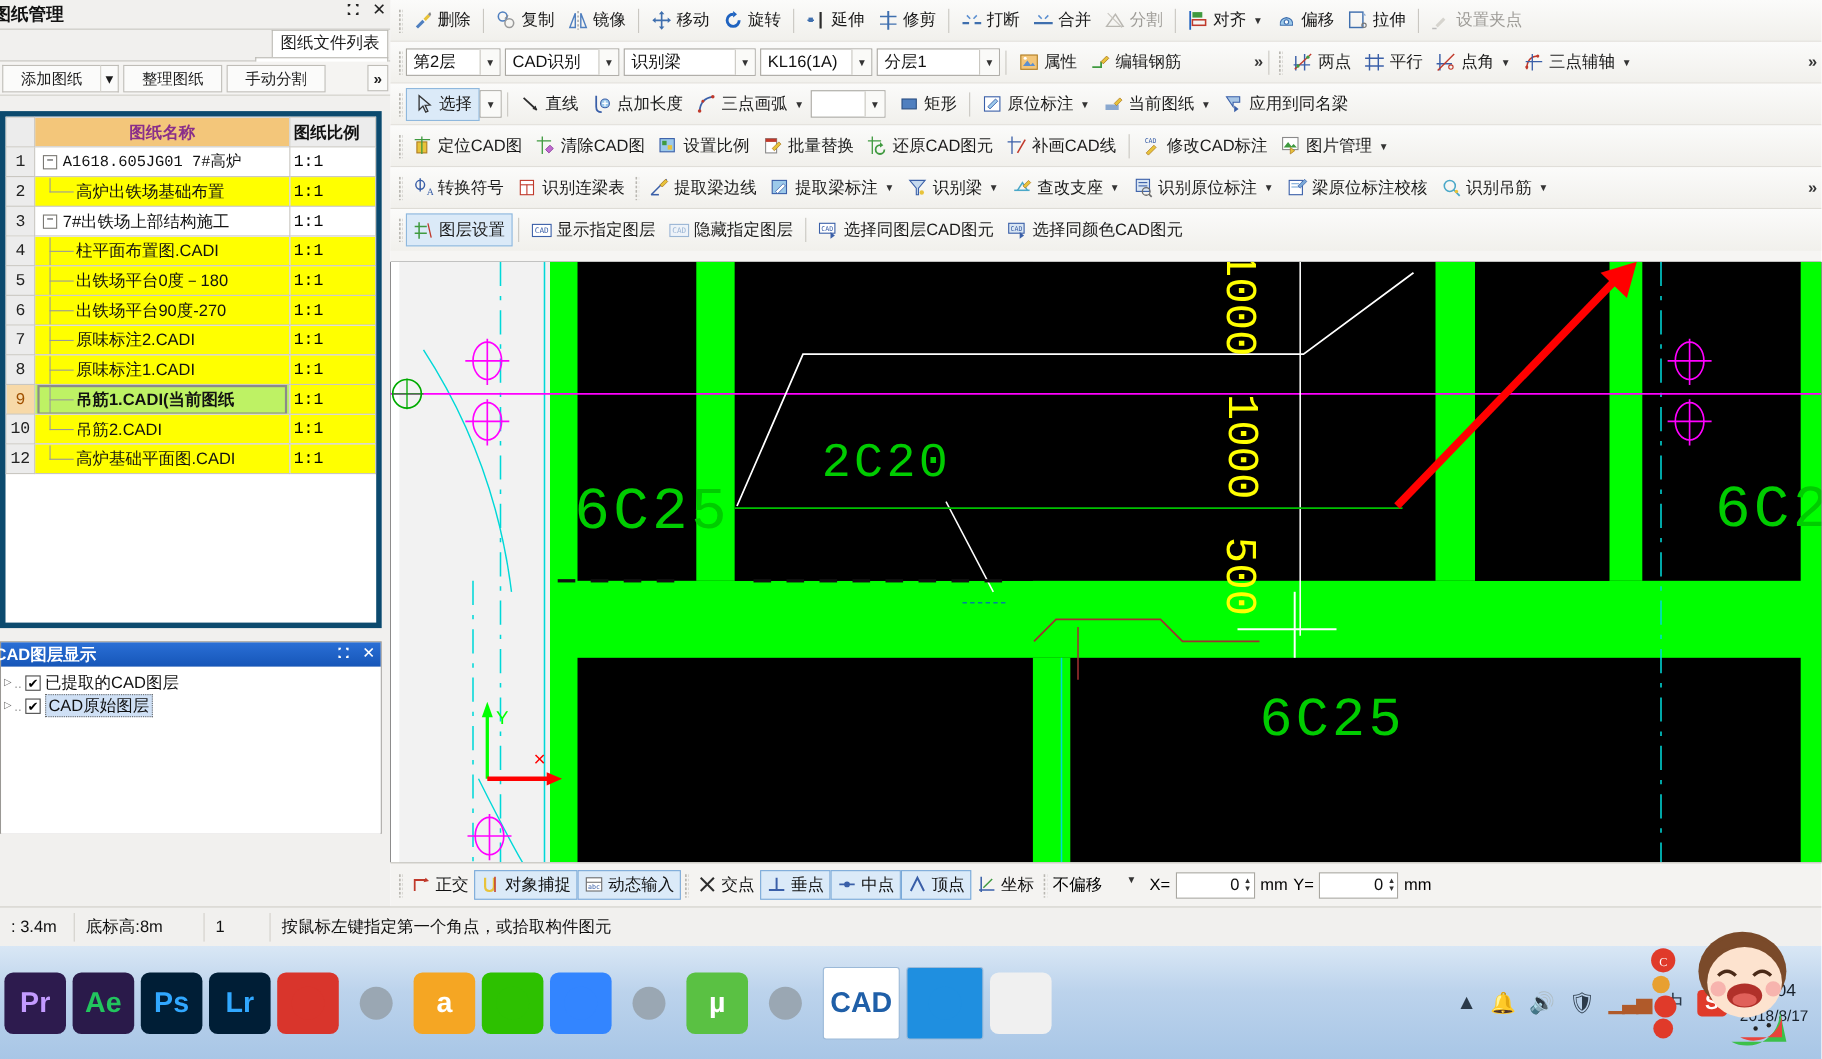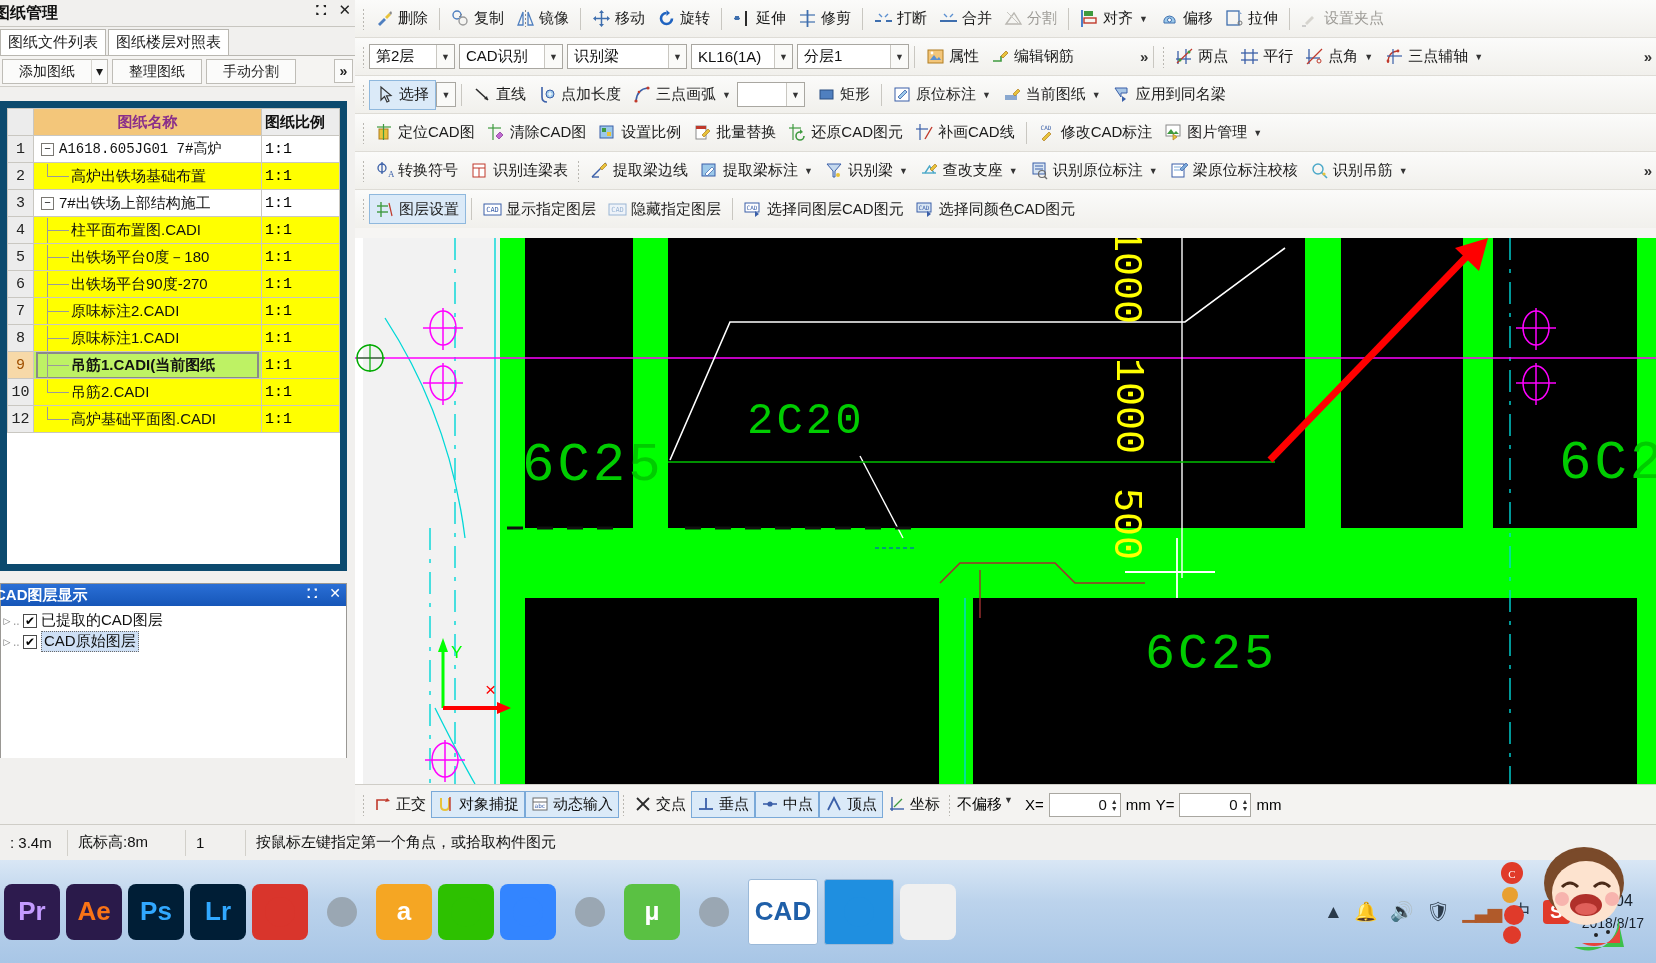--- a/index.html
+++ b/index.html
@@ -30,20 +30,21 @@
   .panel-title .pbtns {
     position: absolute; right: 4px; top: 2px; display: flex; gap: 12px;
     align-items: center;
   }
   .pin-icon, .close-icon { font-size: 15px; color: #222; cursor: pointer; line-height: 1; }
 
   .tabs-row {
     display: flex; align-items: flex-end; height: 29px;
     background: #f1f0ee; padding-left: 0px;
     border-bottom: 1px solid #b9b7b1;
+    flex-direction: column;
   }
   .tab {
     height: 26px; line-height: 24px; padding: 0 7px;
     font-size: 15px; color: #1b1b1b;
     border: 1px solid #b9b7b1; border-bottom: none;
     background: #ffffff; margin-right: 2px;
     cursor: pointer; white-space: nowrap;
   }
   .tab.inactive { background: #ffffff; }
 
@@ -65,21 +66,21 @@
     position: absolute; right: 2px; top: 3px;
     font-size: 14px; font-weight: bold; color: #222;
     border: 1px solid #bfbdb7; background: #fbfbfa;
     width: 19px; height: 24px; text-align: center; line-height: 22px;
     cursor: pointer;
   }
 
   
   .grid-wrap {
     position: absolute; left: 0; top: 101px; width: 347px; height: 470px;
-    background: #ffffff; border: 7px solid #0c4a6e; overflow: hidden;
+    background: #ffffff; border: 5px solid #0c4a6e; overflow: hidden;
   }
   table.fgrid { border-collapse: collapse; width: 100%; table-layout: fixed; }
   table.fgrid th, table.fgrid td {
     border: 1px solid #c9c7c1; font-size: 15px; height: 27px;
     padding: 0 3px; vertical-align: middle; white-space: nowrap; overflow: hidden;
   }
   th.col-idx { width: 26px; background: #ececec; }
   th.col-name { background: #f3c67a; color: #8a2f8a; font-weight: bold; text-align: center; font-size: 16px;}
   th.col-scale { width: 78px; background: #ececec; color:#111; font-weight:bold; text-align:left; padding-left:5px;}
   td.idx { width: 26px; background: #ececec; text-align: center; font-size: 14px;
@@ -1167,21 +1168,21 @@
       <span class="ico">
           <svg width="18" height="18" viewBox="0 0 18 18">
             <line x1="4" y1="2" x2="4" y2="16" stroke="#3a5fa8" stroke-width="1.4"></line>
             <line x1="2" y1="14" x2="16" y2="14" stroke="#3a5fa8" stroke-width="1.4"></line>
             <line x1="6" y1="12" x2="14" y2="4" stroke="#3f9a3f" stroke-width="1.3"></line>
           </svg>
         </span>
       <span>坐标</span>
     </div>
     <div class="dotgrip"></div>
-    <div style="display:flex;align-items:flex-start;gap:0;margin-left:2px">
+    <div style="display:flex;align-items:flex-start;gap:20px;margin-left:2px">
       <span style="font-size:15px">不偏移</span>
       <span class="caret">▼</span>
     </div>
     <div style="display:flex;align-items:center;gap:5px;margin-left:12px">
       <span style="font-size:15px">X=</span>
       <span class="spin">
         <span>0</span>
         <span class="arrows">
             <span>▲</span>
             <span>▼</span>
@@ -1205,21 +1206,21 @@
     <div class="scell bd" style="width:118px">底标高:8m</div>
     <div class="scell bd" style="width:60px">1</div>
     <div class="scell">按鼠标左键指定第一个角点，或拾取构件图元</div>
   </div>
 
   <div class="taskbar">
     <div class="tb-icons" id="taskbar-icons">
         <div class="tb-ico" style="background: rgb(45, 27, 78); color: rgb(195, 155, 255);">
           <span>Pr</span>
         </div>
-        <div class="tb-ico" style="background: rgb(42, 26, 74); color: #f97316;">
+        <div class="tb-ico" style="background: rgb(42, 26, 74); color: #22c55e;">
           <span>Ae</span>
         </div>
         <div class="tb-ico" style="background: rgb(0, 30, 54); color: rgb(49, 168, 255);">
           <span>Ps</span>
         </div>
         <div class="tb-ico" style="background: rgb(0, 30, 54); color: rgb(49, 168, 255);">
           <span>Lr</span>
         </div>
         <div class="tb-ico" style="background: rgb(217, 53, 44); color: rgb(255, 255, 255);">
           <svg width="36" height="36" viewBox="0 0 36 36">

